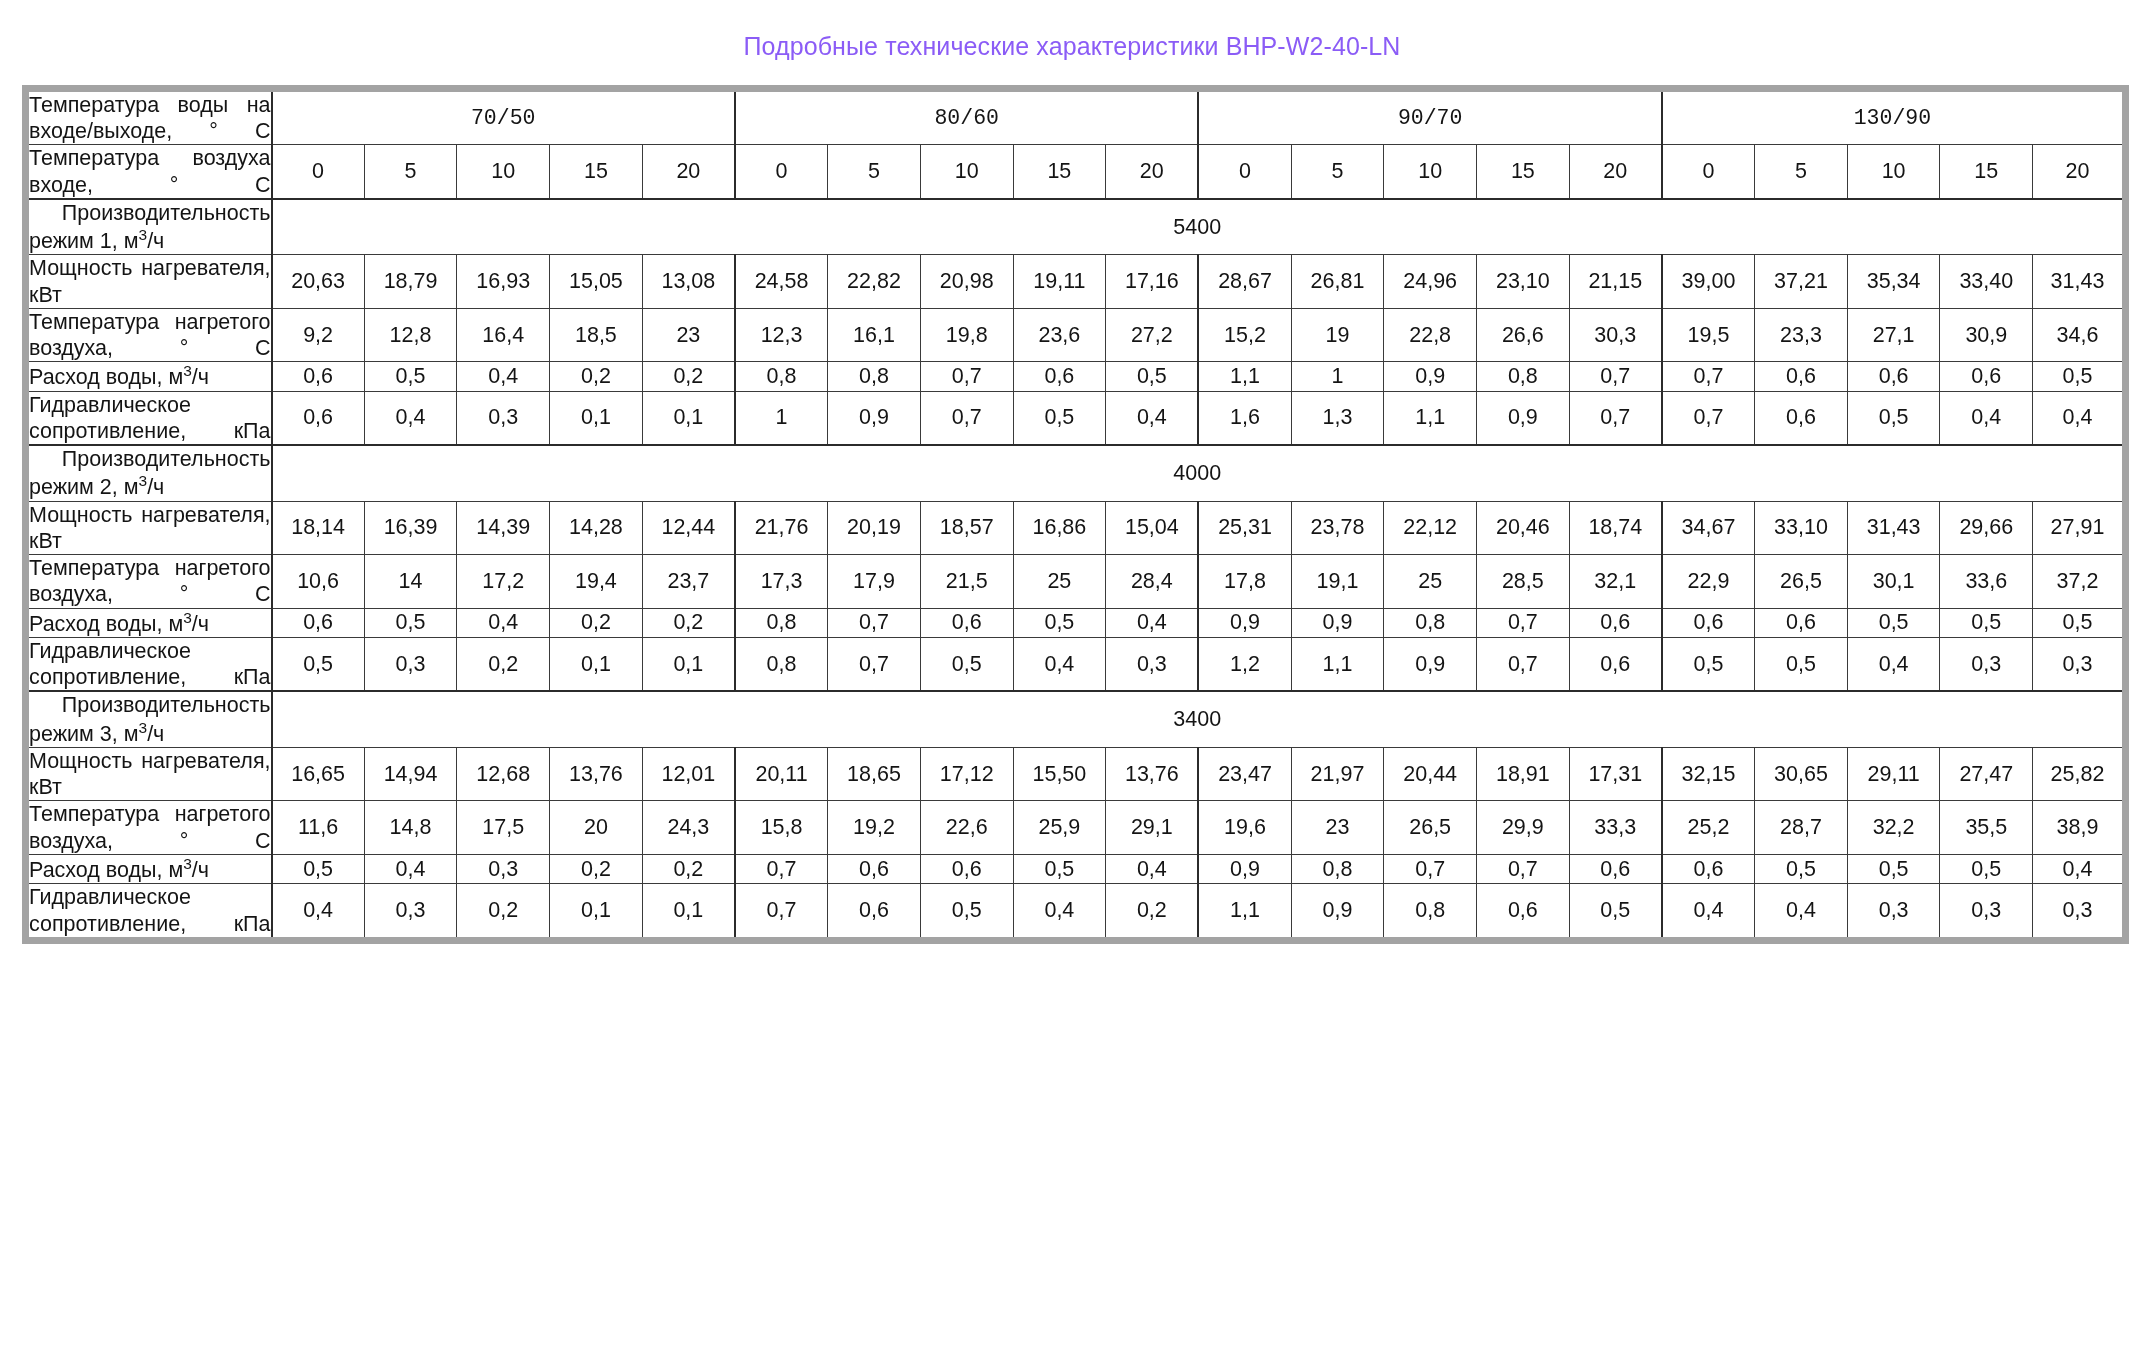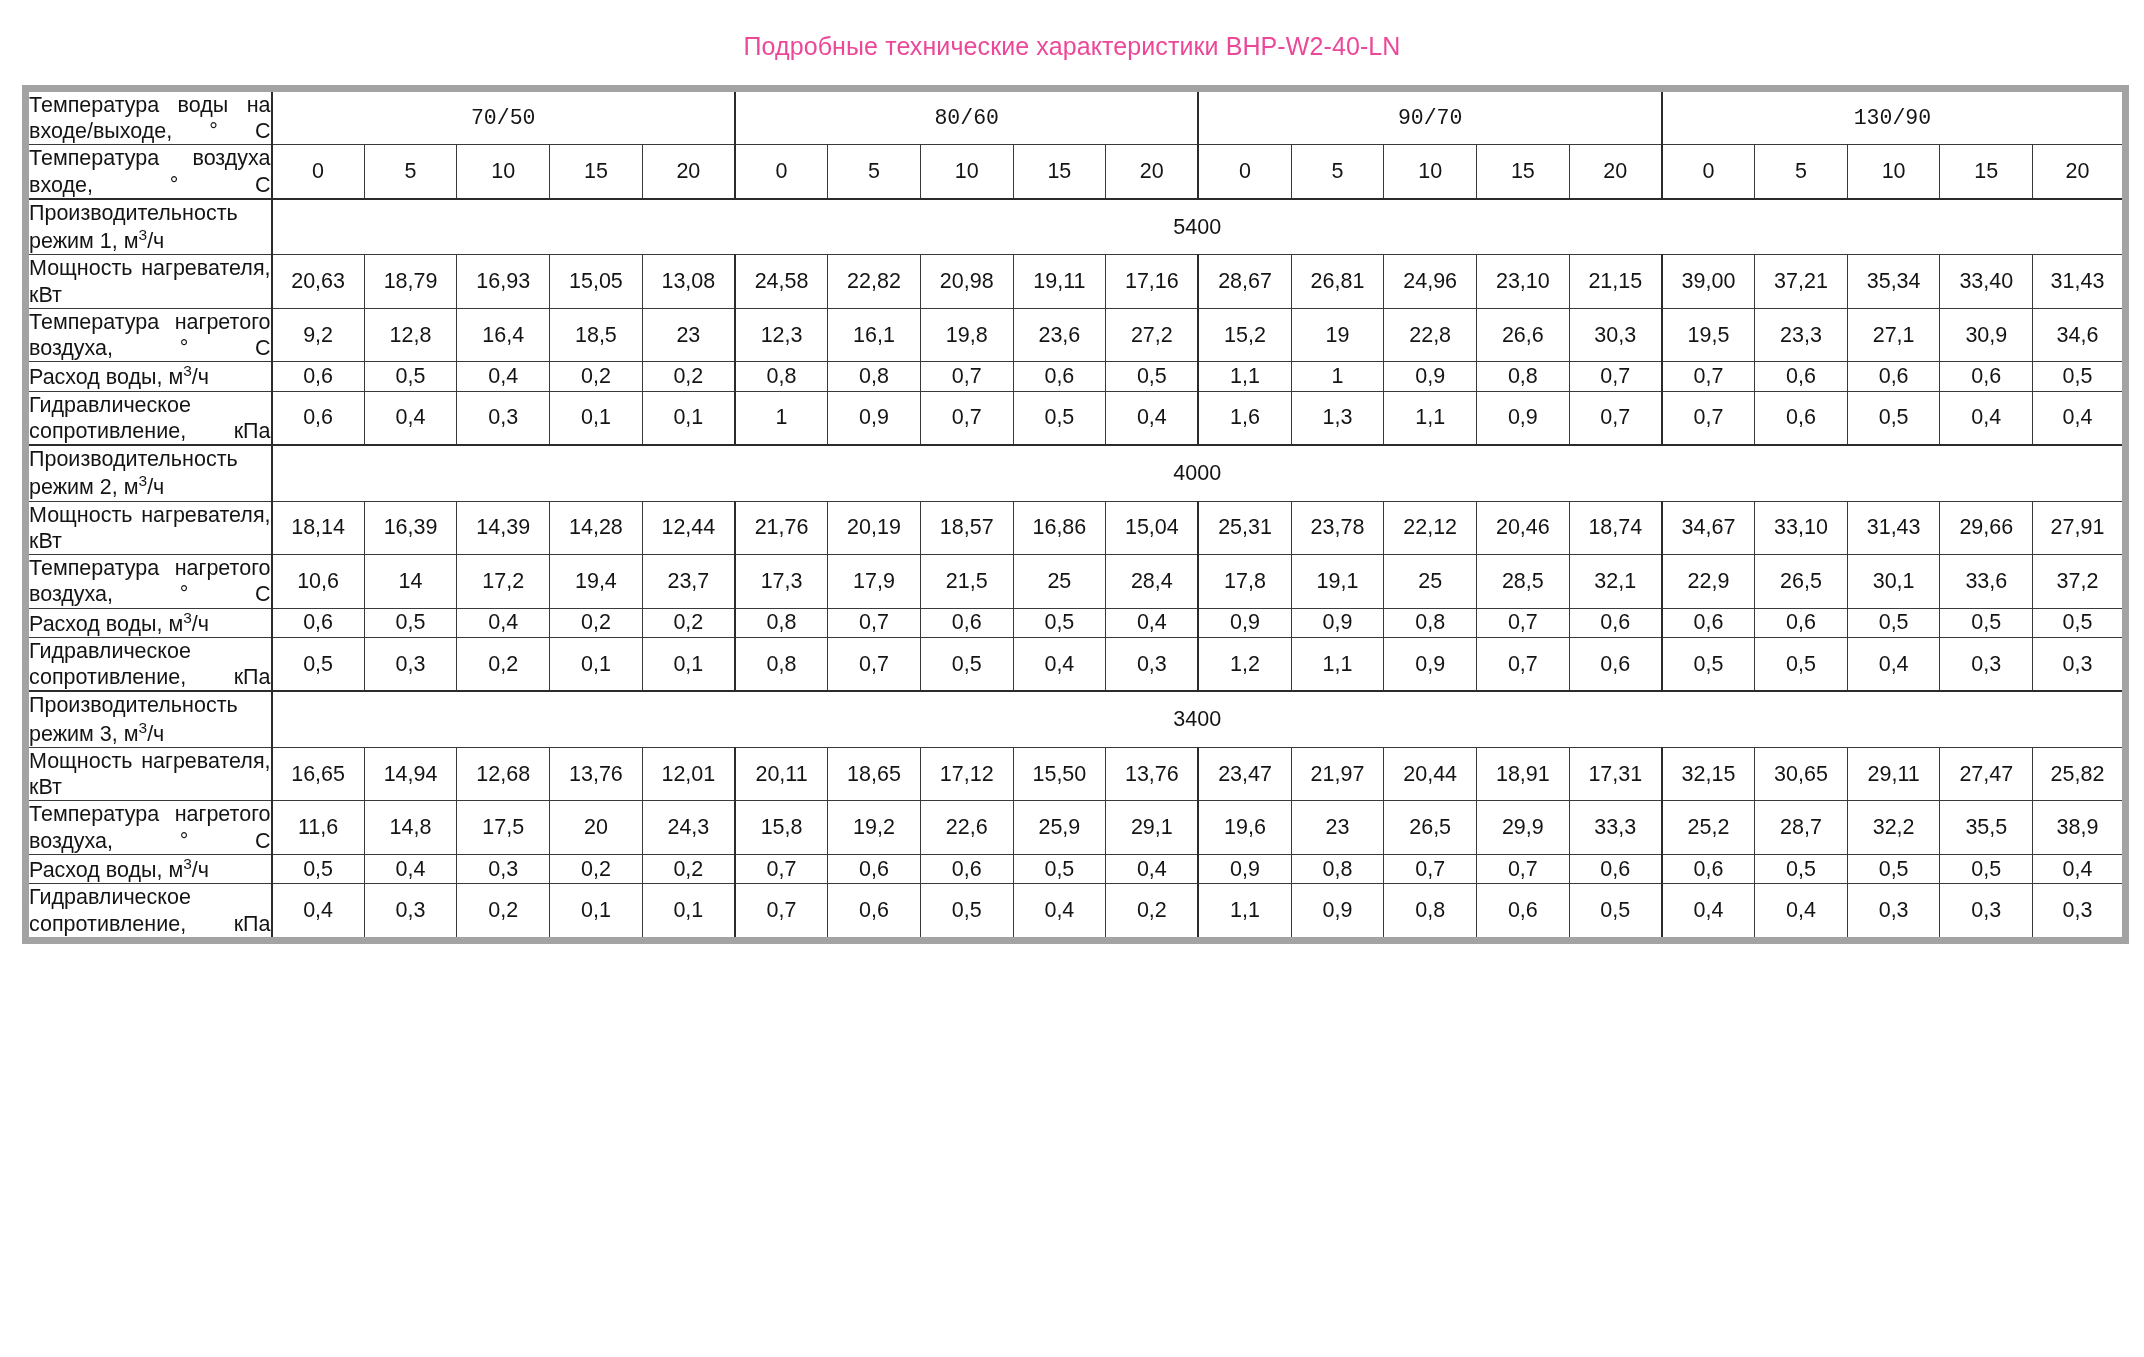--- a/index.html
+++ b/index.html
@@ -17,21 +17,21 @@
   .page {
     width: 2144px;
     height: 1357px;
     box-sizing: border-box;
     padding: 26px 22px 0 22px;
   }
   .doc-title {
     text-align: center;
     font-size: 25px;
     font-weight: 400;
-    color: #ec4899;
+    color: #8b5cf6;
     margin: 6px 0 24px 0;
     letter-spacing: 0.1px;
   }
   table.spec {
     border-collapse: collapse;
     table-layout: fixed;
     width: 2100px;
     margin: 0 auto;
     border: 7px solid #a3a3a3;
   }
@@ -46,21 +46,21 @@
   td.rowlabel {
     text-align: left;
     padding: 9px 10px 9px 12px;
     line-height: 1.22;
     font-size: 21.5px;
     text-align: justify;
     text-align-last: justify;
     hyphens: none;
   }
   td.rowlabel.nojust {
-    text-align: left;
+    text-align: right;
     text-align-last: left;
   }
   td.val {
     text-align: center;
     padding: 11px 2px;
     font-size: 21.5px;
   }
   td.grouphead {
     text-align: center;
     font-size: 21.5px;

